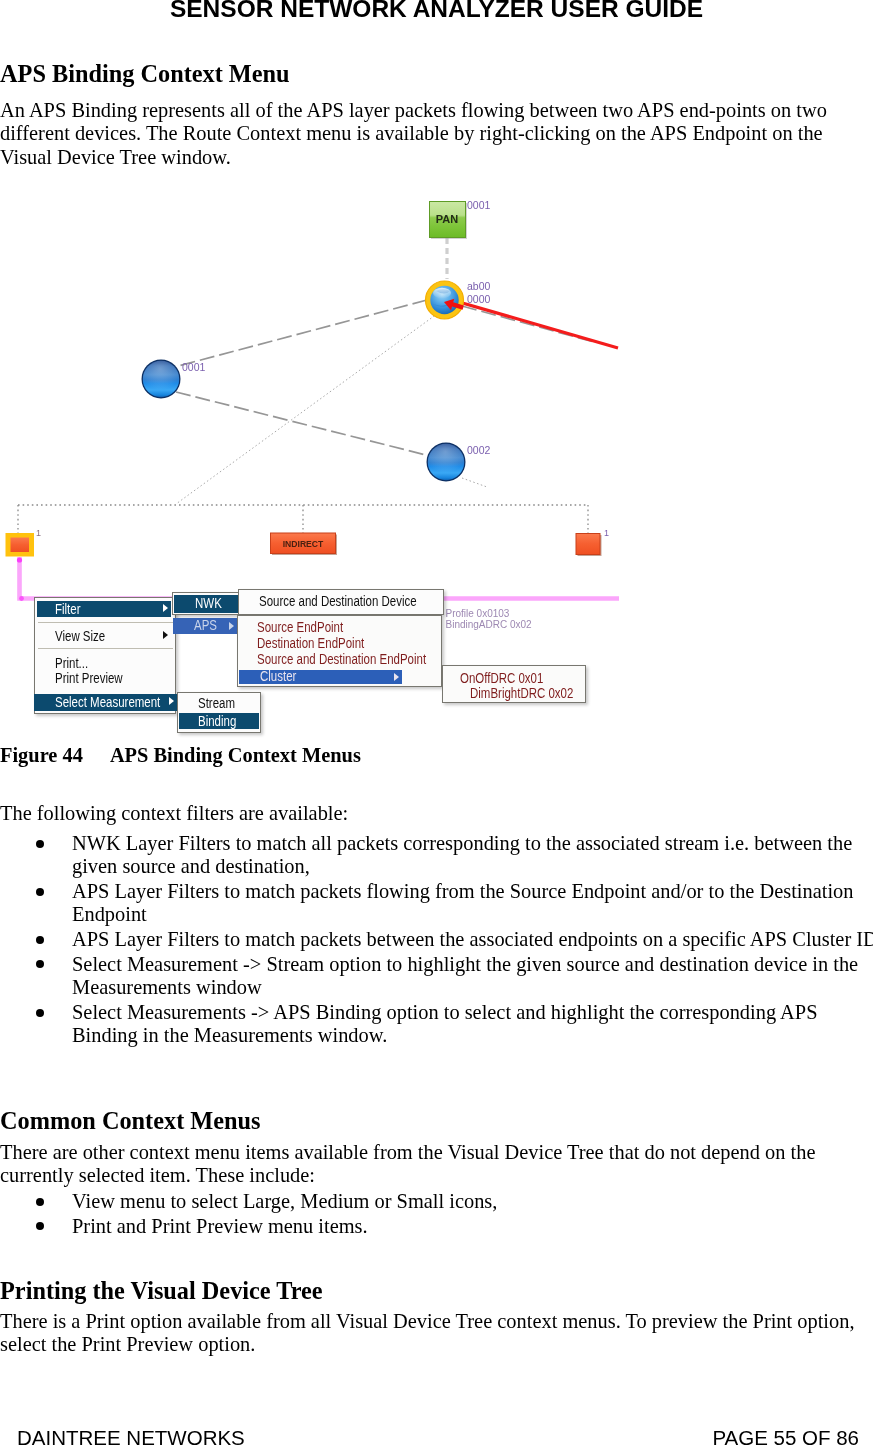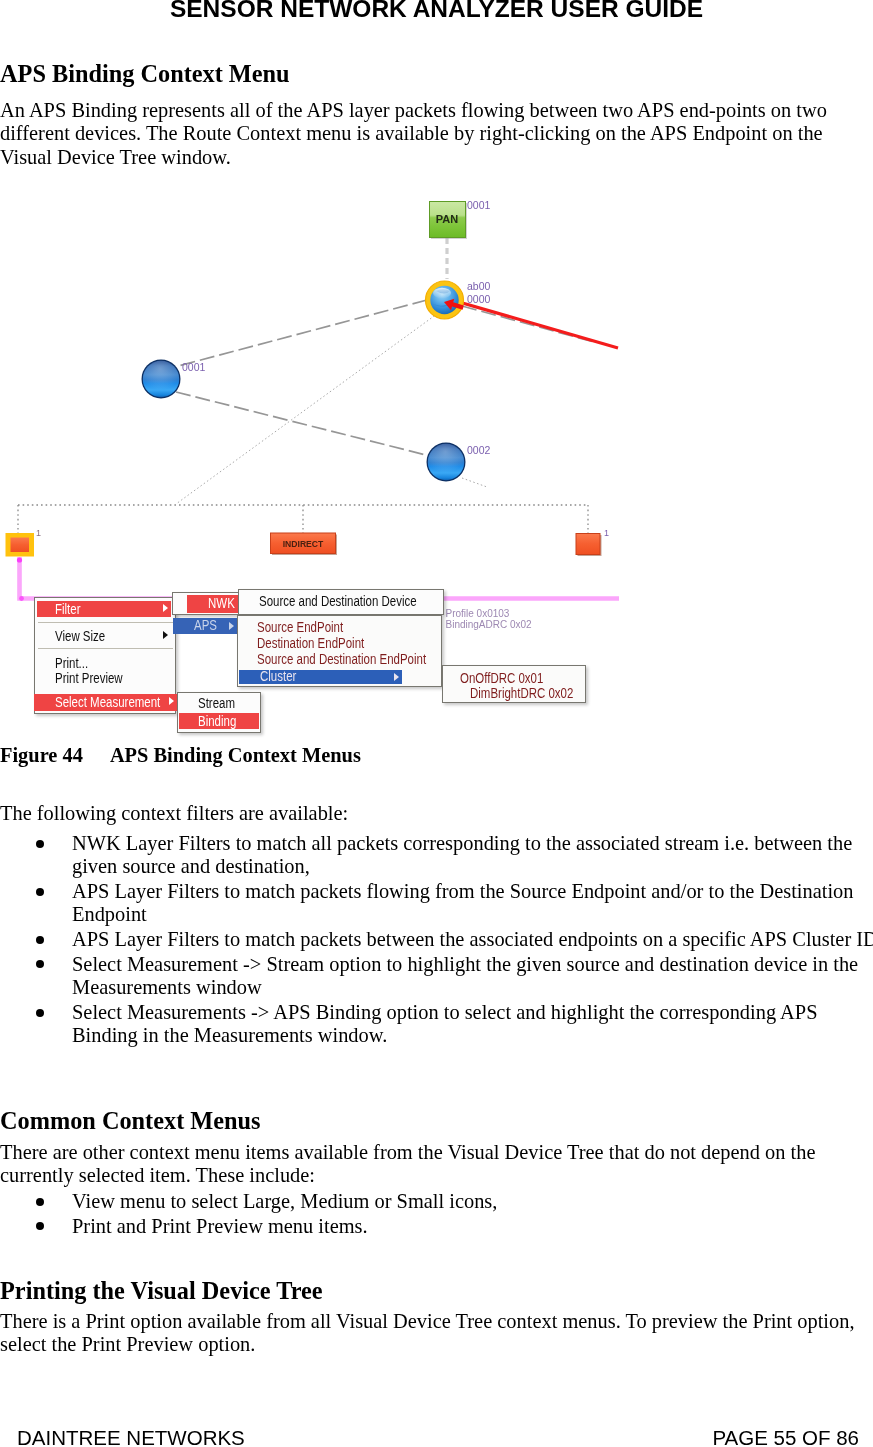--- a/index.html
+++ b/index.html
@@ -34,21 +34,21 @@
         color:#9d88b2;white-space:nowrap;}
 
   
   .menu{position:absolute;background:#fcfcfc;border:1px solid #787770;
         box-shadow:2px 2px 3px rgba(0,0,0,0.22);
         font-family:"Liberation Sans",sans-serif;font-size:14px;color:#101010;
         padding:2px 0;box-sizing:border-box;}
   .menu .mi{position:absolute;height:16px;line-height:16px;padding:0 8px 0 21px;
             white-space:nowrap;box-sizing:border-box;}
   .menu.nb{border:none;box-shadow:none;background:transparent;}
-  .menu .mi.sel{background:#ef4444;color:#fff;}
+  .menu .mi.sel{background:#0c4a6e;color:#fff;}
   .menu .mlbl{display:inline-block;transform:scaleX(0.82);transform-origin:left center;
               vertical-align:top;}
   .menu .msep{position:absolute;height:1px;background:#bfbdb2;}
   .menu .arw{position:absolute;right:3px;top:3.2px;width:0;height:0;
              border-left:5px solid currentColor;border-top:4.6px solid transparent;border-bottom:4.6px solid transparent;}
   .menu.dimmenu{background:#fbfbfa;}
   .menu.dimmenu .mi{color:#7f1d1d;}
   .menu.dimmenu .mi.sel{color:#e9e4ef;background:#2c5fb8;}
   .menu .mi.dim{background:#3663b6;color:#c9d4ea;}
   .figcap{position:absolute;left:0;top:743.5px;font-size:20.4px;font-weight:bold;line-height:23.3px;white-space:nowrap;}
@@ -187,21 +187,21 @@
       <div class="mi sel" style="left:2.5px;top:3.2px;width:134px;padding-left:18.3px"><span class="mlbl">Filter</span><span class="arw"></span></div>
       <div class="msep" style="left:3px;top:24px;width:135px"></div>
       <div class="mi" style="left:2.5px;top:30.5px;width:134px;padding-left:18.3px"><span class="mlbl">View Size</span><span class="arw"></span></div>
       <div class="msep" style="left:3px;top:50.5px;width:135px"></div>
       <div class="mi" style="left:2.5px;top:57px;width:134px;padding-left:18.3px"><span class="mlbl">Print...</span></div>
       <div class="mi" style="left:2.5px;top:72.5px;width:134px;padding-left:18.3px"><span class="mlbl">Print Preview</span></div>
       <div class="mi sel" style="left:-0.6px;top:96.4px;width:143.3px;height:17.3px;line-height:17.3px;padding-left:21.5px"><span class="mlbl">Select Measurement</span><span class="arw"></span></div>
     </div>
 
     <div class="menu" style="left:171.5px;top:591.5px;width:68px;height:23px">
-      <div class="mi sel" style="left:14px;top:2.2px;width:76px;height:17.9px;line-height:17.9px"><span class="mlbl">NWK</span><span class="arw"></span></div>
+      <div class="mi sel" style="left:1px;top:2.2px;width:76px;height:17.9px;line-height:17.9px"><span class="mlbl">NWK</span><span class="arw"></span></div>
     </div>
 
     <div class="menu nb" style="left:171.5px;top:615.0px;width:68px;height:18px">
       <div class="mi sel dim" style="left:1.5px;top:3.4px;width:64px;height:15.2px;line-height:15.2px"><span class="mlbl">APS</span><span class="arw"></span></div>
     </div>
 
     <div class="menu" style="left:237.5px;top:589.0px;width:206px;height:25.5px">
       <div class="mi" style="left:2px;top:2.5px;width:200px;padding-left:18px"><span class="mlbl">Source and Destination Device</span></div>
     </div>
 

